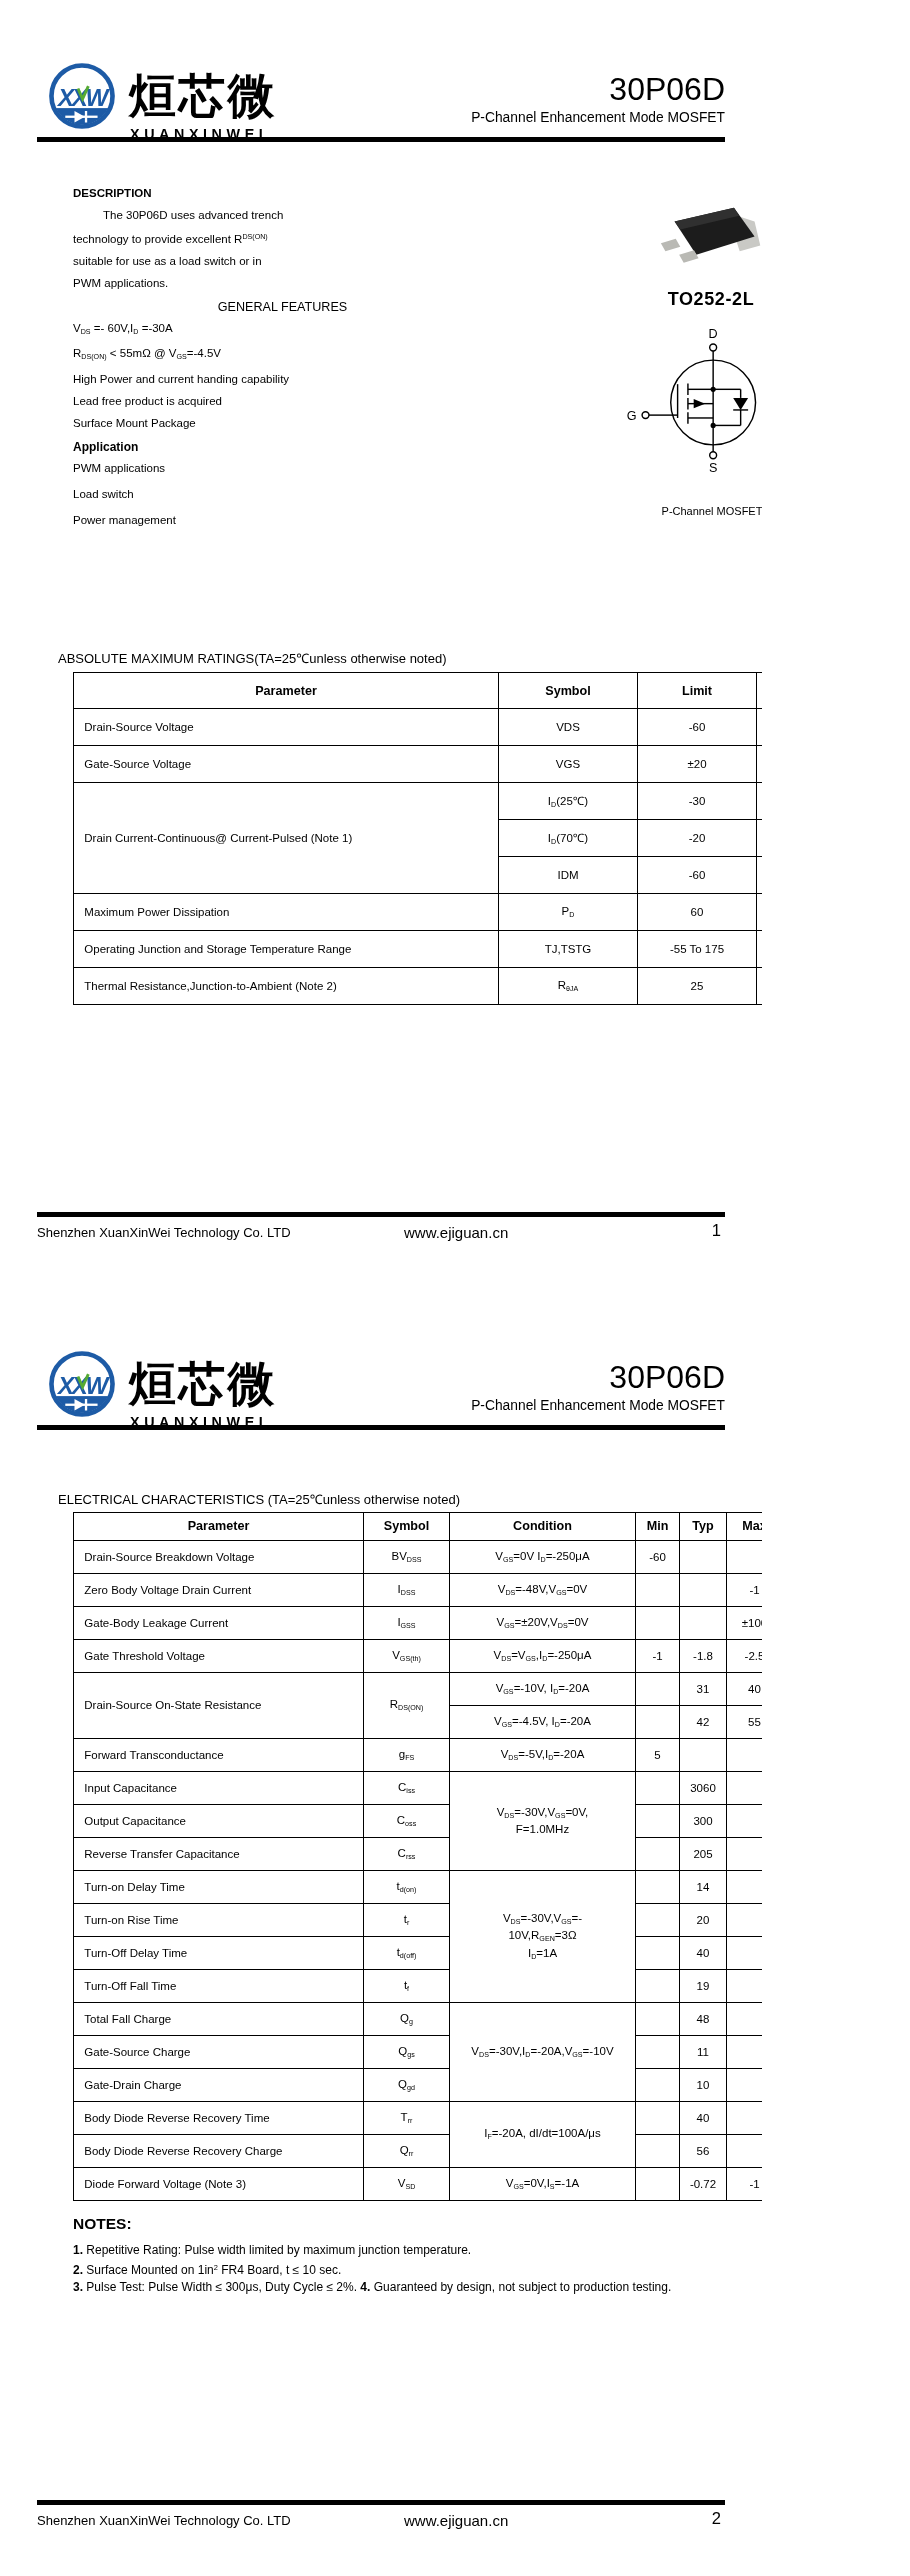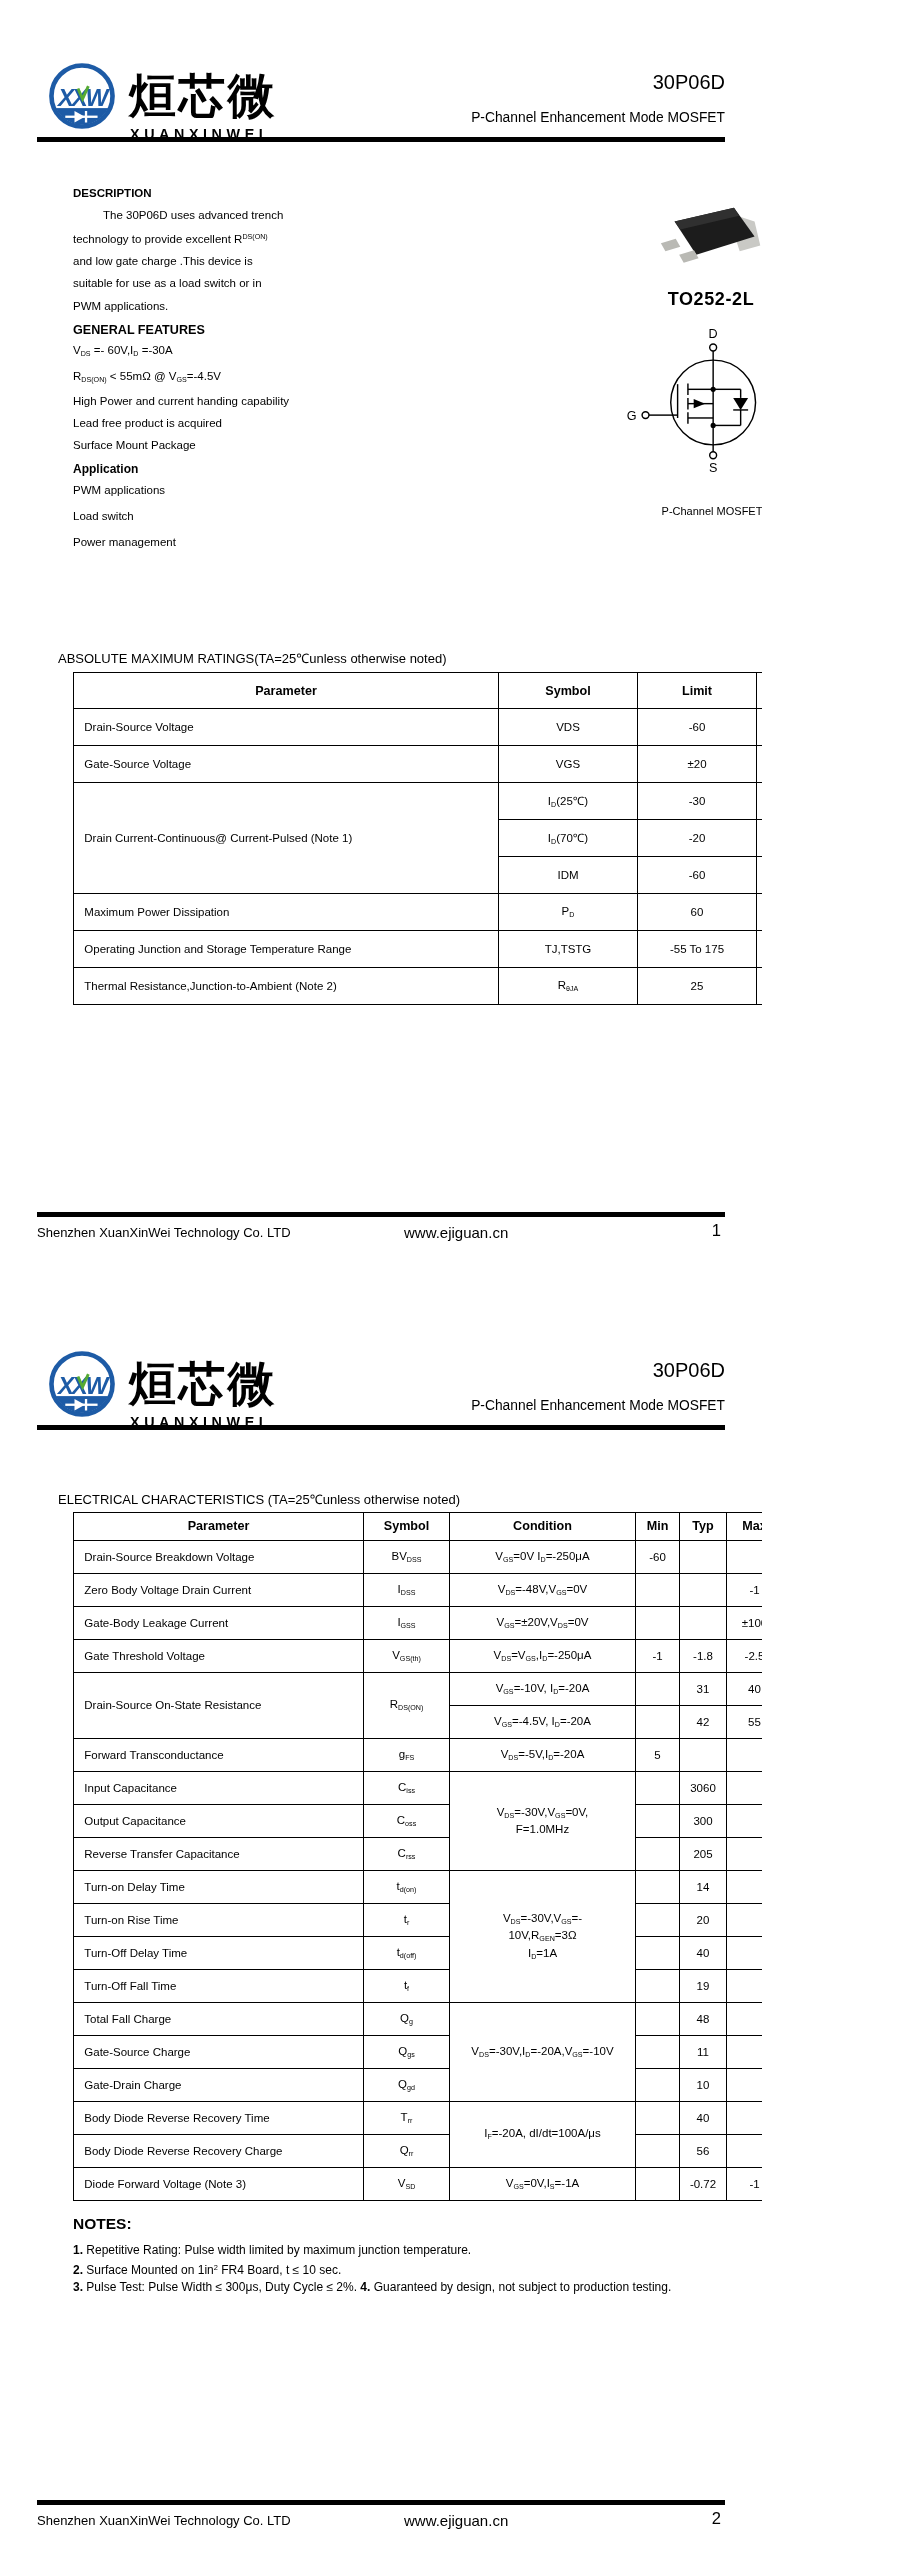--- a/index.html
+++ b/index.html
@@ -4,35 +4,35 @@
 <style>
   html,body { margin:0; padding:0; background:#ffffff; }
   body { width:910px; height:2576px; font-family:"Liberation Sans", sans-serif; color:#000; }
   .page { position:relative; width:762px; height:1288px; background:#fff; overflow:hidden; }
 
   
   .hdr-rule { position:absolute; left:37px; right:37px; top:137px; height:5.2px; background:#000; }
   .logo { position:absolute; left:48px; top:62px; }
   .brand-cn { position:absolute; left:129px; top:72px; font-size:47px; font-weight:bold; letter-spacing:2.3px; line-height:1; }
   .brand-latin { position:absolute; left:130px; top:126px; font-size:14.3px; letter-spacing:4.6px; font-weight:600; }
-  .part-no { position:absolute; right:37px; top:71px; font-size:20px; text-align:right; }
+  .part-no { position:absolute; right:37px; top:71px; font-size:32px; text-align:right; }
   .part-sub { position:absolute; right:37px; top:110px; font-size:13.8px; text-align:right; }
 
   
   .footer-rule { position:absolute; left:37px; right:37px; top:1212px; height:5.2px; background:#000; }
   .footer-company { position:absolute; left:37px; top:1225px; font-size:13px; }
   .footer-url { position:absolute; left:404px; top:1224px; font-size:15px; }
   .footer-page { position:absolute; right:41px; top:1221px; font-size:16.6px; }
 
   
   .left-col { position:absolute; left:73px; top:187px; width:419px; font-size:11.5px; }
   .h-desc { font-weight:bold; font-size:11.5px; margin:0 0 4.6px 0; }
   .desc-line { line-height:22.4px; }
   .indent { text-indent:30px; }
-  .h-feat { font-weight:bold; font-size:12.6px; margin:5.7px 0 2.3px 0; }
+  .h-feat { font-weight:normal; font-size:12.6px; margin:5.7px 0 2.3px 0;text-align:center; }
   .feat-line { line-height:22px; }
   .h-app { font-weight:bold; font-size:12px; margin:5.7px 0 1.1px 0; }
   .app-line { line-height:26px; }
 
   
   .pkg { position:absolute; left:641px; top:201px; }
   .pkg-label { position:absolute; left:625px; top:289px; width:172px; text-align:center; font-weight:bold; font-size:18px; letter-spacing:0.6px; }
   .mosfet { position:absolute; left:620px; top:328px; }
   .sym-caption { position:absolute; left:620px; top:505px; width:184px; text-align:center; font-size:11px; }
 
@@ -77,21 +77,20 @@
   <div class="brand-cn">烜芯微</div>
   <div class="brand-latin">XUANXINWEI</div>
   <div class="part-no">30P06D</div>
   <div class="part-sub">P-Channel Enhancement Mode MOSFET</div>
   <div class="hdr-rule"></div>
 
   <div class="left-col">
     <div class="h-desc">DESCRIPTION</div>
     <div class="desc-line indent">The  30P06D  uses advanced trench</div>
     <div class="desc-line">technology to provide excellent R<sup>DS(ON)</sup></div>
-    <div class="desc-line">and low gate charge .This device is</div>
     <div class="desc-line">suitable for use as a load switch or in</div>
     <div class="desc-line">PWM applications.</div>
     <div class="h-feat">GENERAL FEATURES</div>
     <div class="feat-line">V<sub>DS</sub> =- 60V,I<sub>D</sub> =-30A</div>
     <div class="feat-line">R<sub>DS(ON)</sub> &lt; 55mΩ @ V<sub>GS</sub>=-4.5V</div>
     <div class="feat-line">High Power and current handing capability</div>
     <div class="feat-line">Lead free product is acquired</div>
     <div class="feat-line">Surface Mount Package</div>
     <div class="h-app">Application</div>
     <div class="app-line">PWM applications</div>

